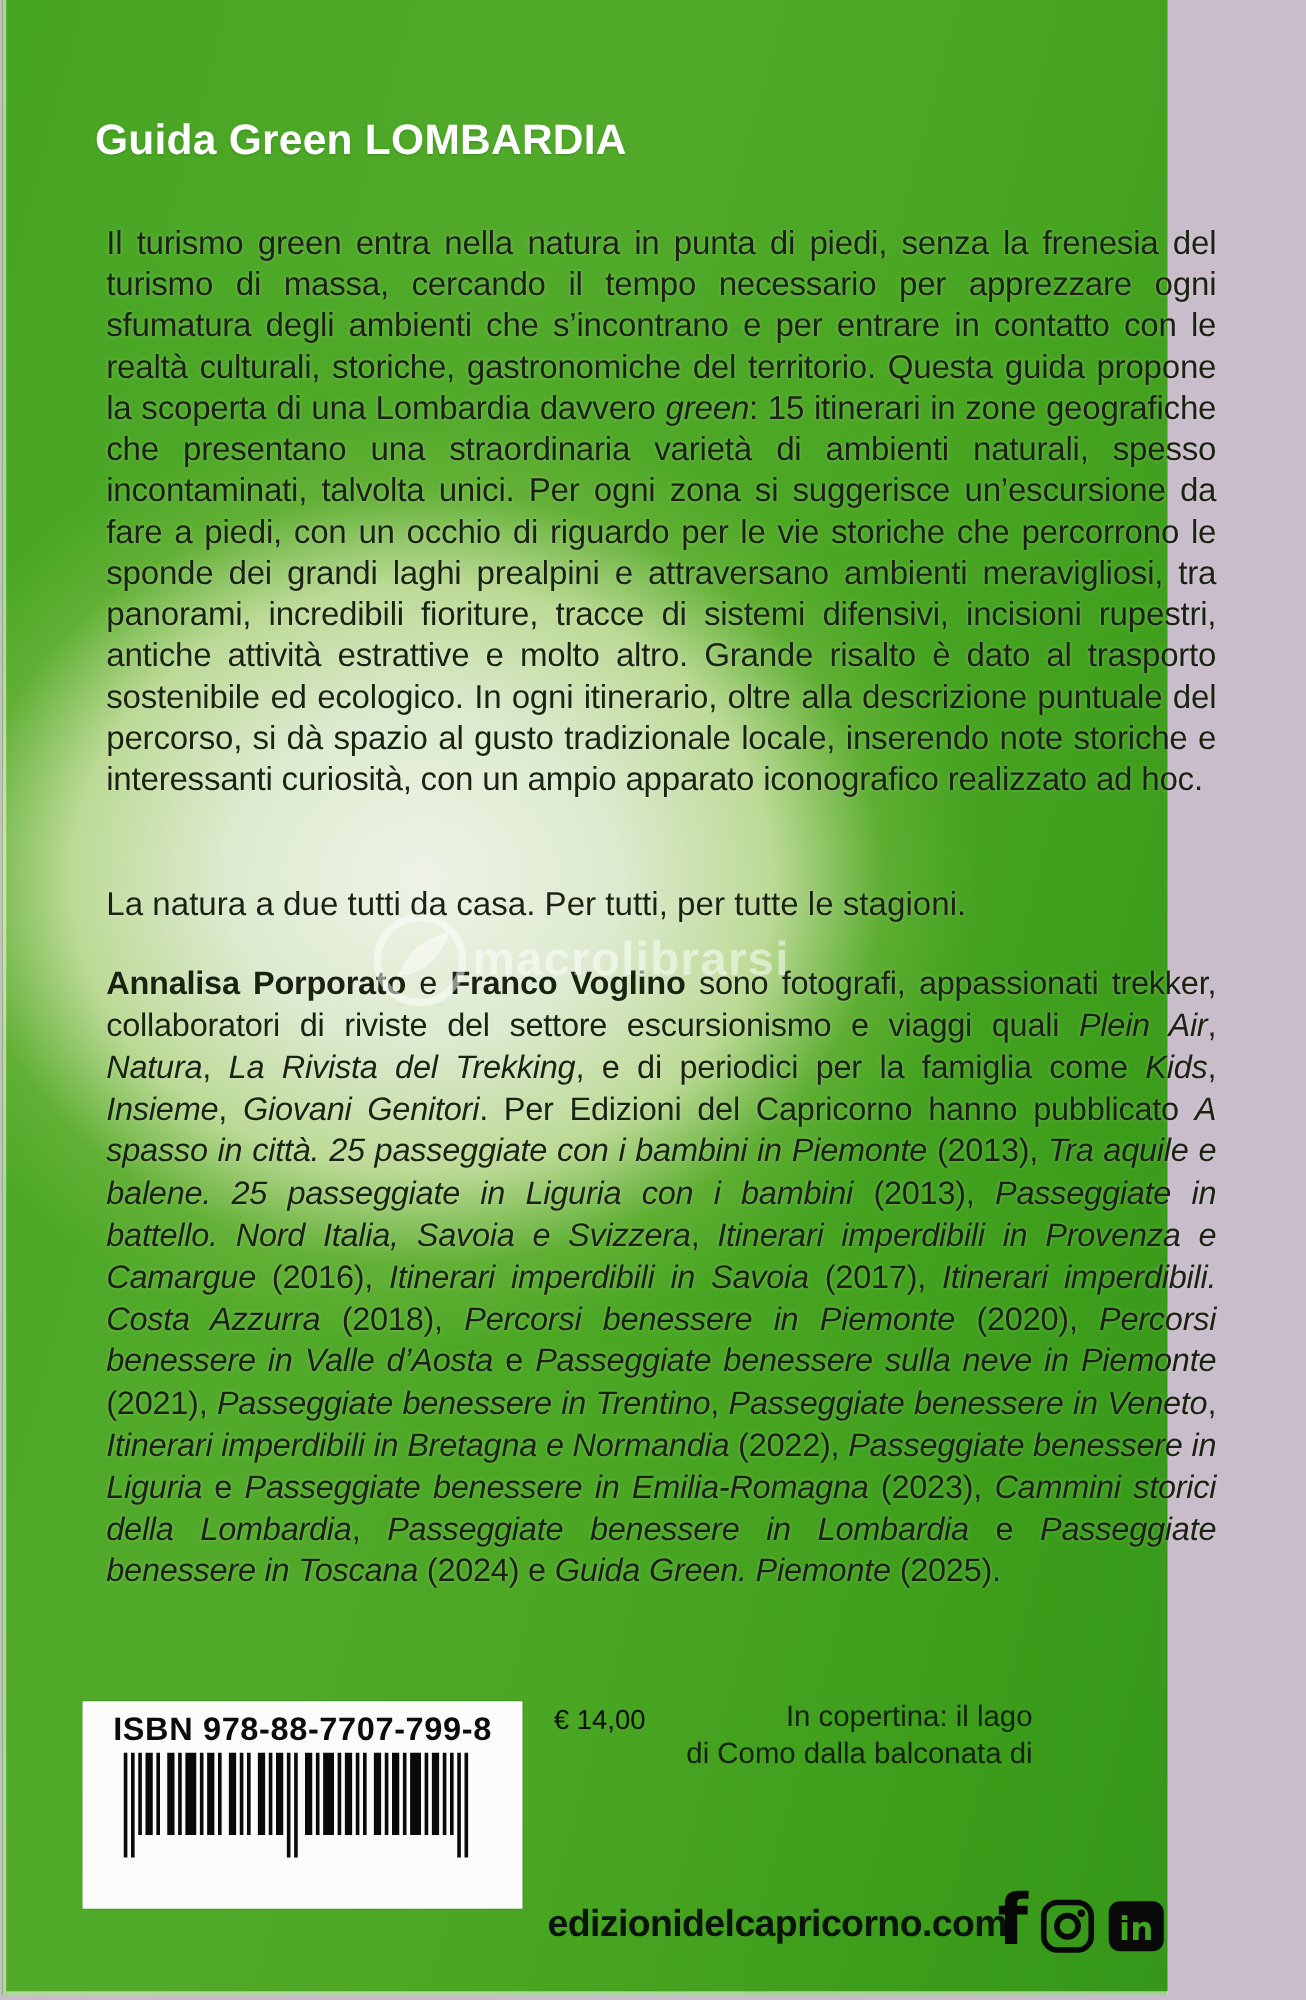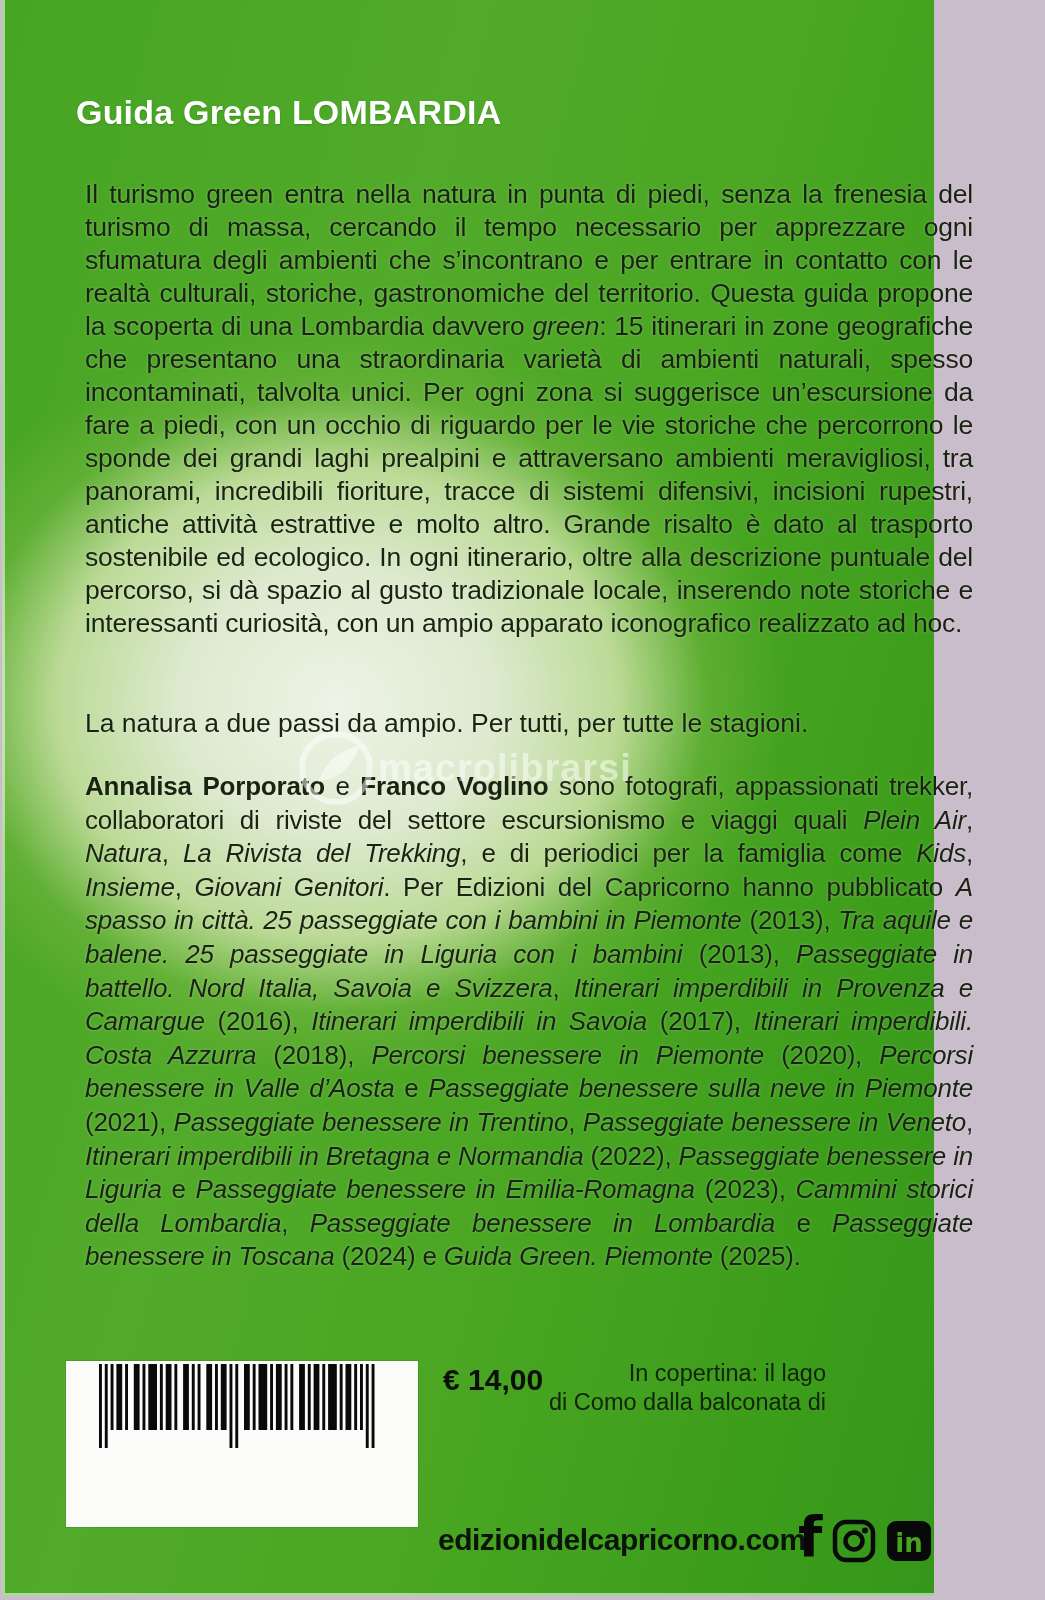--- a/index.html
+++ b/index.html
@@ -49,21 +49,21 @@
   .bars{display:block;margin:3px auto 0 auto;}
   .bars rect{fill:#090909;}
   .bc-digits{
     margin-top:-12px;position:relative;
     font-family:"DejaVu Sans Mono", monospace;
     font-size:23px;color:#0c0c0c;letter-spacing:4px;word-spacing:12px;
     background:transparent;
   }
   .price{
     position:absolute;left:441px;top:1363px;
-    font-size:30px;font-weight:bold;color:#0b0f08;
+    font-size:22px;font-weight:normal;color:#0b0f08;
   }
   .caption{
     position:absolute;right:108px;top:1359px;width:330px;
     text-align:right;font-size:23.5px;line-height:28.5px;color:#13230b;
   }
   .website{
     position:absolute;left:436px;top:1523px;
     font-size:30px;font-weight:bold;color:#0b140a;letter-spacing:-0.5px;
   }
   .social{
@@ -78,33 +78,34 @@
 </style>
 </head>
 <body>
 
 <div class="cover">
 
   <h1 class="title">Guida Green LOMBARDIA</h1>
 
   <p class="desc"><span class="seg-normal">Il turismo green entra nella natura in punta di piedi, senza la frenesia del turismo di massa, cercando il tempo necessario per apprezzare ogni sfumatura degli ambienti che s’incontrano e per entrare in contatto con le realtà culturali, storiche, gastronomiche del territorio. Questa guida propone la scoperta di una Lombardia davvero </span><span class="seg-italic">green</span><span class="seg-normal">: 15 itinerari in zone geografiche che presentano una straordinaria varietà di ambienti naturali, spesso incontaminati, talvolta unici. Per ogni zona si suggerisce un’escursione da fare a piedi, con un occhio di riguardo per le vie storiche che percorrono le sponde dei grandi laghi prealpini e attraversano ambienti meravigliosi, tra panorami, incredibili fioriture, tracce di sistemi difensivi, incisioni rupestri, antiche attività estrattive e molto altro. Grande risalto è dato al trasporto sostenibile ed ecologico. In ogni itinerario, oltre alla descrizione puntuale del percorso, si dà spazio al gusto tradizionale locale, inserendo note storiche e interessanti curiosità, con un ampio apparato iconografico realizzato ad hoc.</span></p>
 
-  <p class="closing">La natura a due passi da ampio. Per tutti, per tutte le stagioni.</p>
+  <p class="closing">La natura a due tutti da casa. Per tutti, per tutte le stagioni.</p>
 
   <p class="bio"><span class="seg-bold">Annalisa Porporato</span><span class="seg-normal"> e </span><span class="seg-bold">Franco Voglino</span><span class="seg-normal"> sono fotografi, appassionati trekker, collaboratori di riviste del settore escursionismo e viaggi quali </span><span class="seg-italic">Plein Air</span><span class="seg-normal">, </span><span class="seg-italic">Natura</span><span class="seg-normal">, </span><span class="seg-italic">La Rivista del Trekking</span><span class="seg-normal">, e di periodici per la famiglia come </span><span class="seg-italic">Kids</span><span class="seg-normal">, </span><span class="seg-italic">Insieme</span><span class="seg-normal">, </span><span class="seg-italic">Giovani Genitori</span><span class="seg-normal">. Per Edizioni del Capricorno hanno pubblicato </span><span class="seg-italic">A spasso in città. 25 passeggiate con i bambini in Piemonte</span><span class="seg-normal"> (2013), </span><span class="seg-italic">Tra aquile e balene. 25 passeggiate in Liguria con i bambini</span><span class="seg-normal"> (2013), </span><span class="seg-italic">Passeggiate in battello. Nord Italia, Savoia e Svizzera</span><span class="seg-normal">, </span><span class="seg-italic">Itinerari imperdibili in Provenza e Camargue</span><span class="seg-normal"> (2016), </span><span class="seg-italic">Itinerari imperdibili in Savoia</span><span class="seg-normal"> (2017), </span><span class="seg-italic">Itinerari imperdibili. Costa Azzurra</span><span class="seg-normal"> (2018), </span><span class="seg-italic">Percorsi benessere in Piemonte</span><span class="seg-normal"> (2020), </span><span class="seg-italic">Percorsi benessere in Valle d’Aosta</span><span class="seg-normal"> e </span><span class="seg-italic">Passeggiate benessere sulla neve in Piemonte</span><span class="seg-normal"> (2021), </span><span class="seg-italic">Passeggiate benessere in Trentino</span><span class="seg-normal">, </span><span class="seg-italic">Passeggiate benessere in Veneto</span><span class="seg-normal">, </span><span class="seg-italic">Itinerari imperdibili in Bretagna e Normandia</span><span class="seg-normal"> (2022), </span><span class="seg-italic">Passeggiate benessere in Liguria</span><span class="seg-normal"> e </span><span class="seg-italic">Passeggiate benessere in Emilia-Romagna</span><span class="seg-normal"> (2023), </span><span class="seg-italic">Cammini storici della Lombardia</span><span class="seg-normal">, </span><span class="seg-italic">Passeggiate benessere in Lombardia</span><span class="seg-normal"> e </span><span class="seg-italic">Passeggiate benessere in Toscana</span><span class="seg-normal"> (2024) e </span><span class="seg-italic">Guida Green. Piemonte</span><span class="seg-normal"> (2025).</span></p>
 
   <div class="watermark">
     <svg width="84" height="84" viewBox="0 0 84 84">
       <circle cx="42" cy="42" r="34" fill="none" stroke="rgba(255,255,255,.5)" stroke-width="6"></circle>
       <path d="M24 56 C 34 30, 52 22, 66 20 C 58 40, 46 52, 30 54 Z" fill="rgba(255,255,255,.5)"></path>
     </svg>
     <span class="wm-text">macrolibrarsi</span>
   </div>
 
   <div class="isbn-box">
+    <div class="isbn-num">ISBN 978-88-7707-799-8</div>
     <svg class="bars" width="330" height="88" viewBox="0 0 330 88">
         <rect x="22" y="0" width="2.9" height="84"></rect>
         <rect x="27.8" y="0" width="2.9" height="84"></rect>
         <rect x="33.6" y="0" width="2.9" height="66"></rect>
         <rect x="39.4" y="0" width="5.8" height="66"></rect>
         <rect x="48.099999999999994" y="0" width="2.9" height="66"></rect>
         <rect x="56.8" y="0" width="5.8" height="66"></rect>
         <rect x="65.5" y="0" width="2.9" height="66"></rect>
         <rect x="71.3" y="0" width="8.7" height="66"></rect>
         <rect x="82.9" y="0" width="2.9" height="66"></rect>

